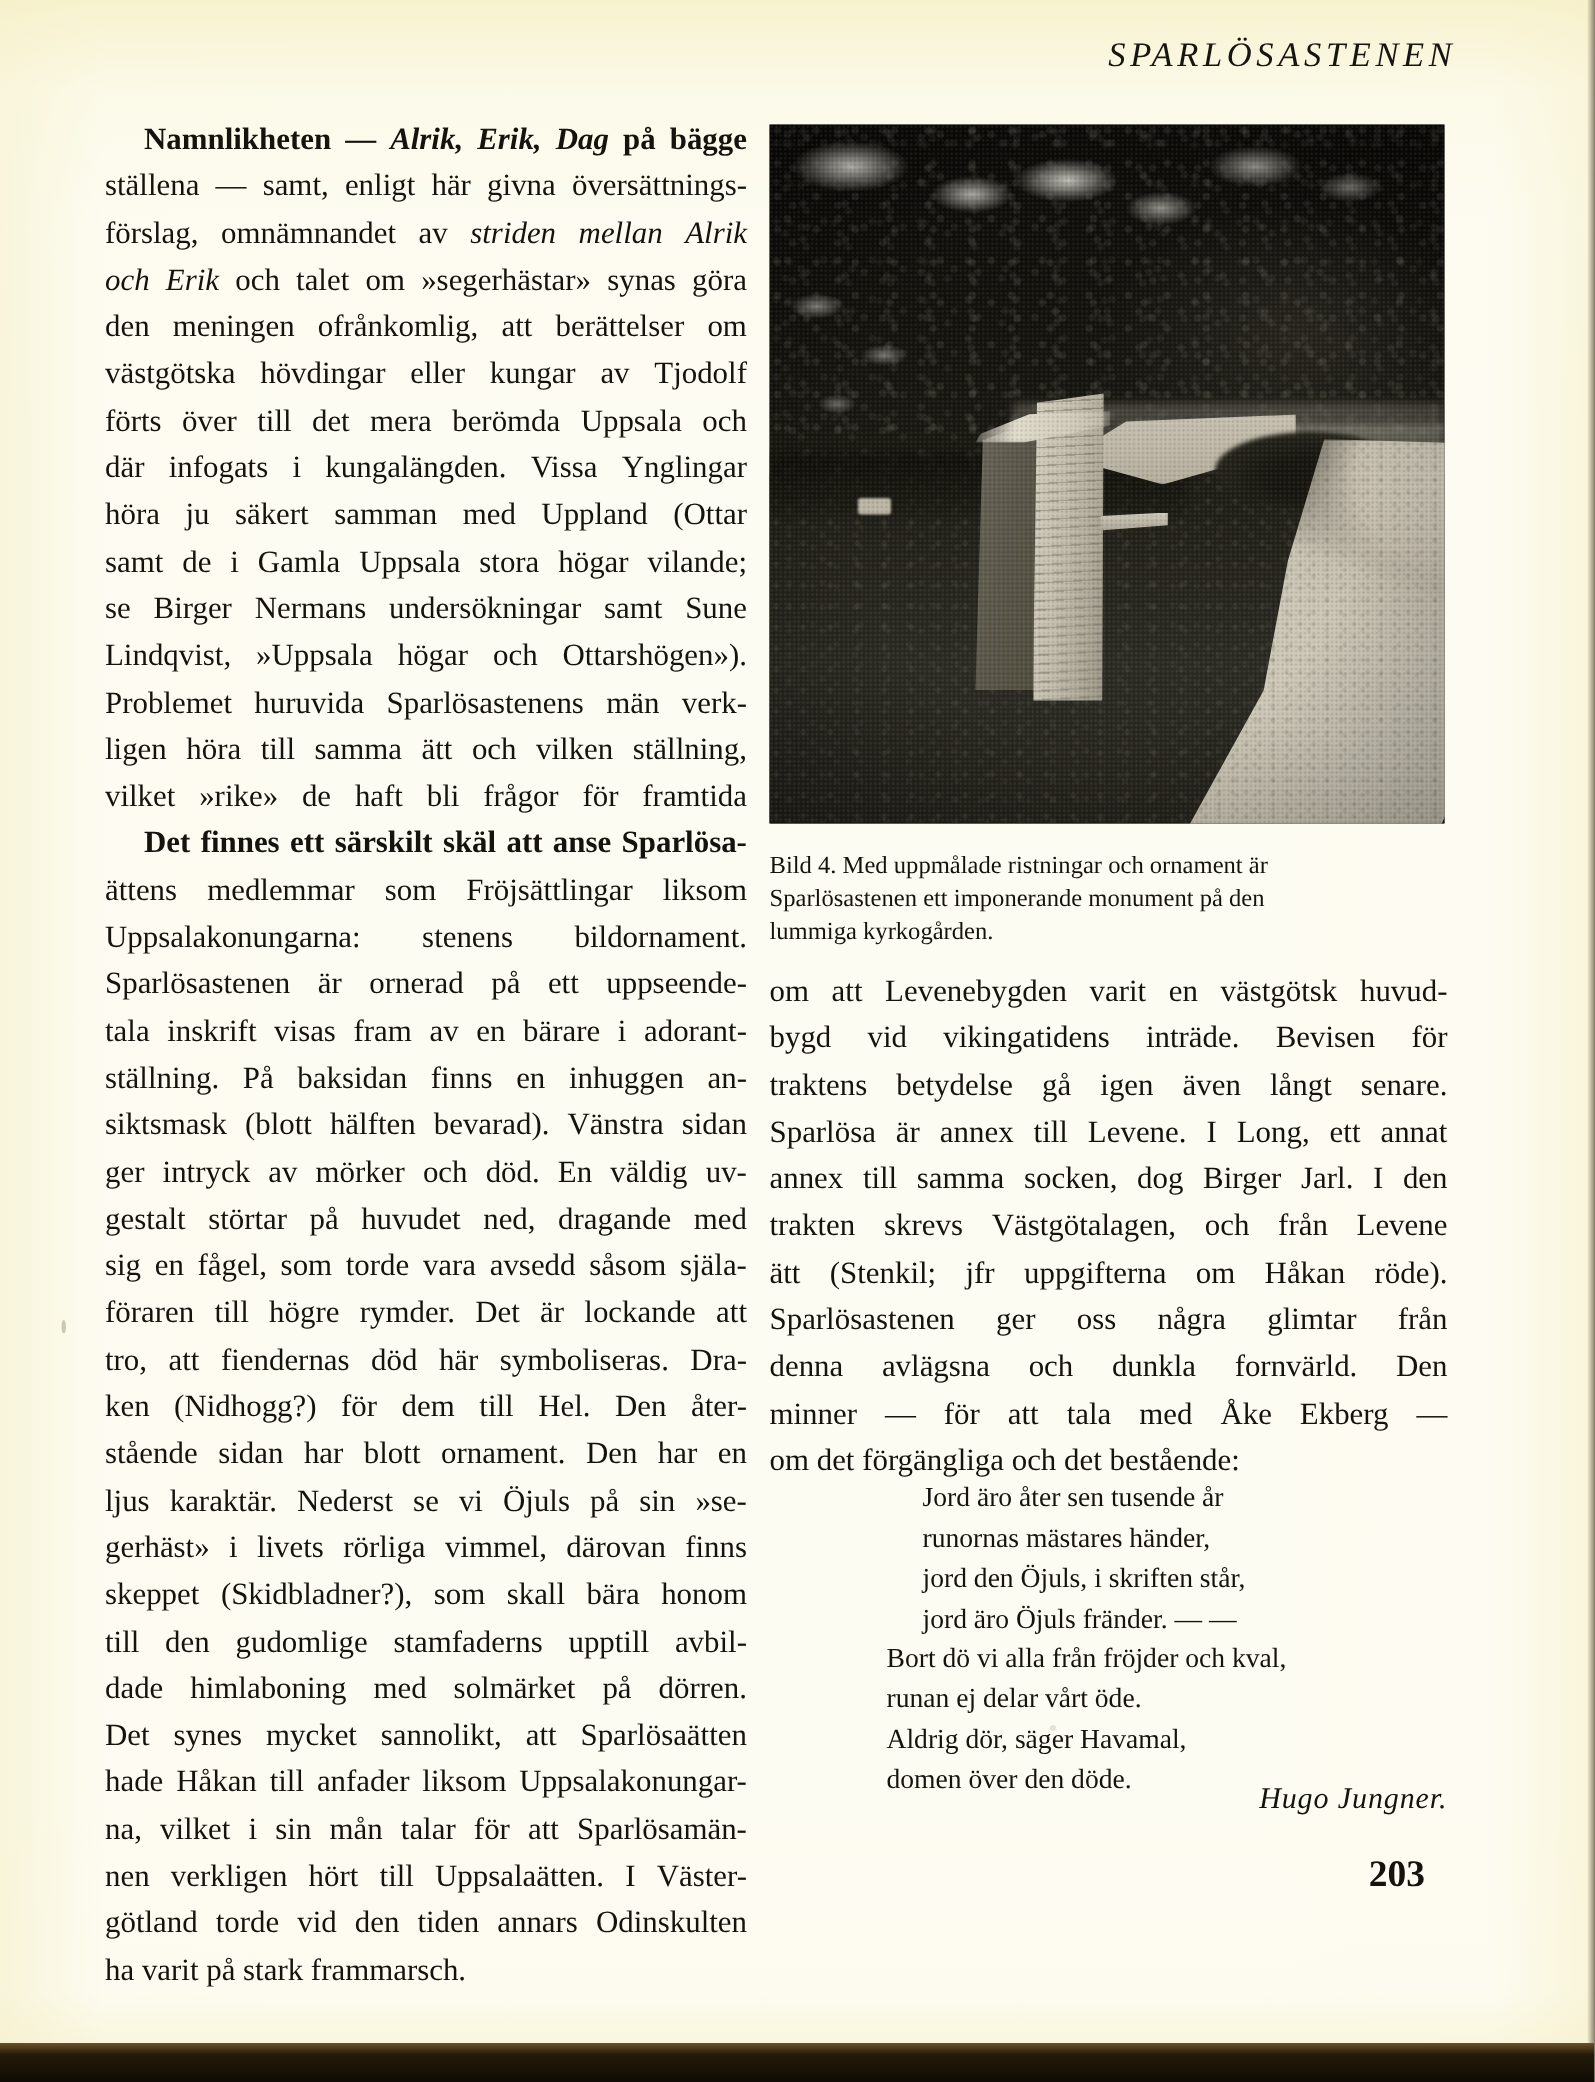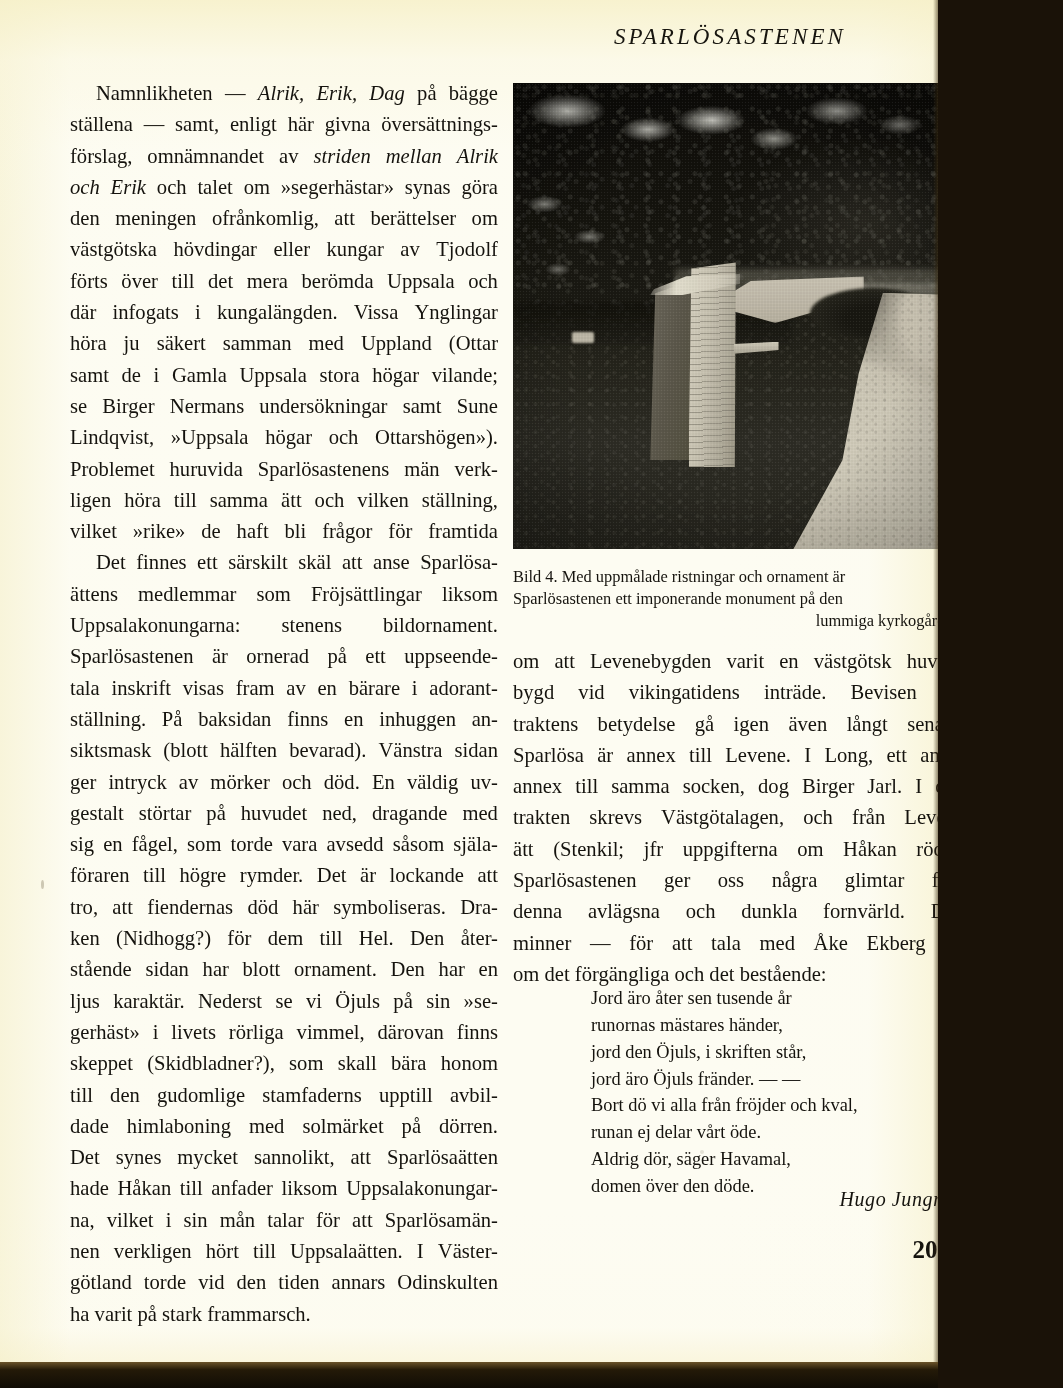--- a/index.html
+++ b/index.html
@@ -7,21 +7,21 @@
     padding: 0;
     background: #1a1208;
   }
   body {
     font-family: "Liberation Serif", "DejaVu Serif", serif;
   }
 
   
   #page {
     position: relative;
-    width: 938px;
+    width: 1063px;
     height: 1388px;
     overflow: hidden;
     background: #fdfcf2;
   }
   
   #paper-tone {
     position: absolute;
     inset: 0;
     background:
       linear-gradient(180deg,
@@ -98,21 +98,21 @@
   .para .ln {
     display: block;
     white-space: nowrap;
   }
   
   .para .ln.j {
     display: flex;
     justify-content: space-between;
   }
   .para .ln.j > span { display: inline-block; }
-  .indent { padding-left: 26px; }
+  .indent { padding-left: 26px; font-weight: bold; }
   em, .it { font-style: italic; }
 
   
   #figure {
     position: absolute;
     left: 513px;
     top: 83px;
     width: 450px;
     height: 466px;
   }
@@ -319,34 +319,34 @@
 
   
   #caption {
     position: absolute;
     left: 513px;
     top: 566px;
     width: 452px;
     font-size: 16.4px;
     line-height: 22px;
     color: #15130e;
-    text-align: right;
+    text-align: left;
   }
   #caption .cln { display: block; white-space: nowrap; }
   #caption .cln.j { display: flex; justify-content: space-between; }
 
   
   .verse {
     position: absolute;
     left: 591px;
     font-size: 18.4px;
     line-height: 27px;
     color: #15130e;
   }
-  #verse-1 { top: 985px; }
+  #verse-1 { top: 985px; margin-left: 24px; }
   #verse-2 { top: 1092px; }
   .verse .vln { display: block; white-space: nowrap; }
 
   #signature {
     position: absolute;
     left: 513px;
     top: 1188px;
     width: 452px;
     text-align: right;
     font-style: italic;

